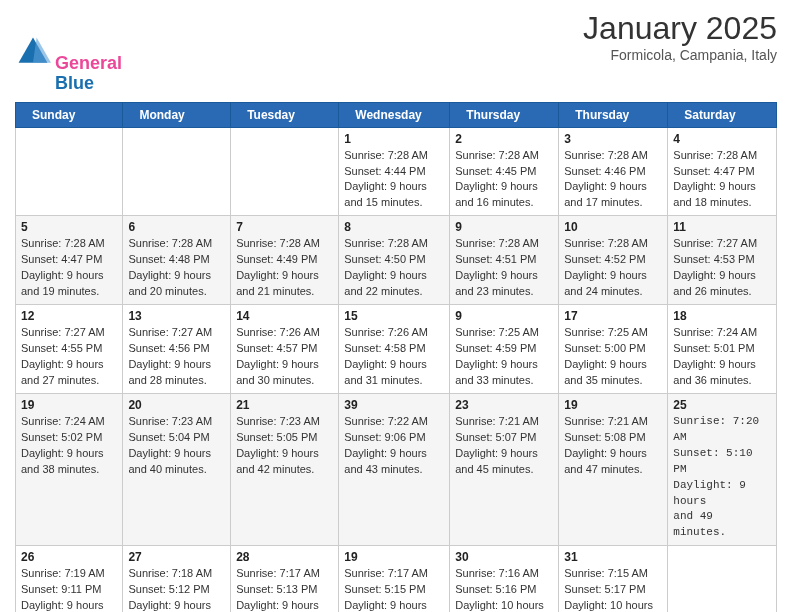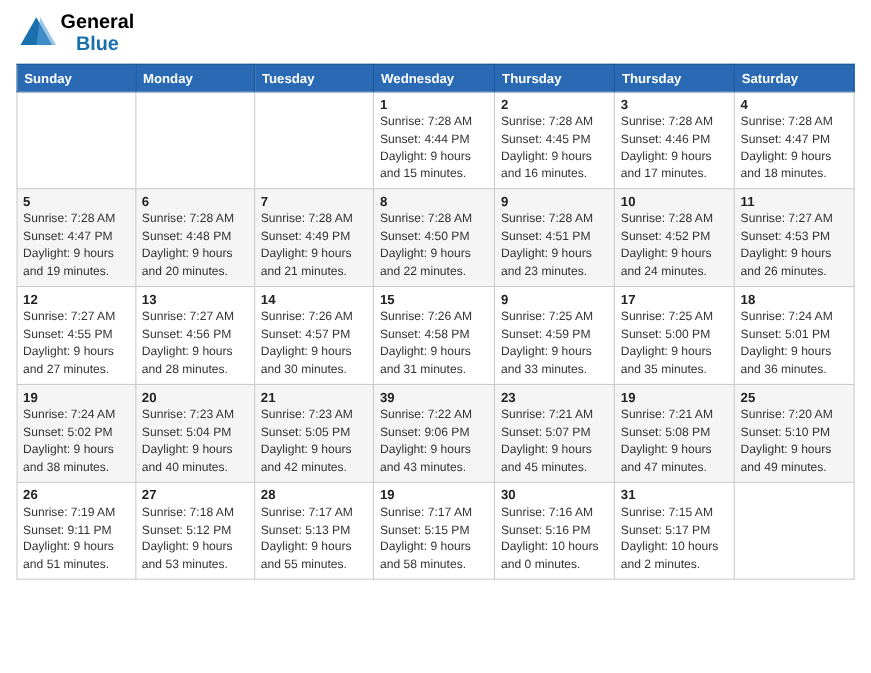--- a/index.html
+++ b/index.html
@@ -26,22 +26,22 @@
       display: flex;
       align-items: center;
     }
     .logo-text {
       display: flex;
       flex-direction: column;
       font-size: 18px;
       font-weight: bold;
       line-height: 1.1;
     }
-    .logo-general { color: #000000; }
-    .logo-blue { color: #1a6faf; text-align: center; }
+    .logo-general { color: #ec4899; margin-top: 44px; }
+    .logo-blue { color: #1a6faf; }
     .logo-icon {
       width: 36px;
       height: 36px;
       margin-right: 4px;
     }
     .title-block {
       text-align: right;
     }
     .month-title {
       font-size: 32px;
@@ -55,21 +55,21 @@
     .calendar {
       width: 100%;
       border-collapse: collapse;
       border: 1px solid #ccc;
     }
     .calendar th {
       background: #2a6ab5;
       color: #fff;
       font-size: 12px;
       font-weight: bold;
-      padding: 5px 6px;
+      padding: 5px 16px;
       text-align: left;
       border: 1px solid #1a5a9a;
     }
     .calendar td {
       vertical-align: top;
       border: 1px solid #ccc;
       padding: 4px 5px;
       width: 113px;
       min-height: 80px;
       font-size: 10px;
@@ -103,20 +103,24 @@
     <div class="logo">
       <svg class="logo-icon" viewBox="0 0 40 40">
         <polygon points="20,4 36,32 4,32" fill="#1a6faf"></polygon>
         <polygon points="24,4 40,32 20,32" fill="#5aa0d8" opacity="0.6"></polygon>
       </svg>
       <div class="logo-text">
         <span class="logo-general">General</span>
         <span class="logo-blue">Blue</span>
       </div>
     </div>
+    <div class="title-block">
+      <div class="month-title">January 2025</div>
+      <div class="location-title">Formicola, Campania, Italy</div>
+    </div>
   </div>
 
   <table class="calendar">
     <thead>
       <tr>
       <th>Sunday</th>
           <th>Monday</th>
           <th>Tuesday</th>
           <th>Wednesday</th>
           <th>Thursday</th>
@@ -298,21 +302,21 @@
           </td>
           <td>
             <span class="day-number">19</span>
             <div class="day-info" style="white-space: pre-line;">Sunrise: 7:21 AM
 Sunset: 5:08 PM
 Daylight: 9 hours
 and 47 minutes.</div>
           </td>
           <td>
             <span class="day-number">25</span>
-            <div class="day-info" style="white-space: pre-line;">Sunrise: 7:20 AM
+            <div class="day-info" style="white-space: pre-line; font-family: Liberation Mono, monospace;">Sunrise: 7:20 AM
 Sunset: 5:10 PM
 Daylight: 9 hours
 and 49 minutes.</div>
           </td>
         </tr>
         <tr>
           <td>
             <span class="day-number">26</span>
             <div class="day-info" style="white-space: pre-line;">Sunrise: 7:19 AM
 Sunset: 9:11 PM

